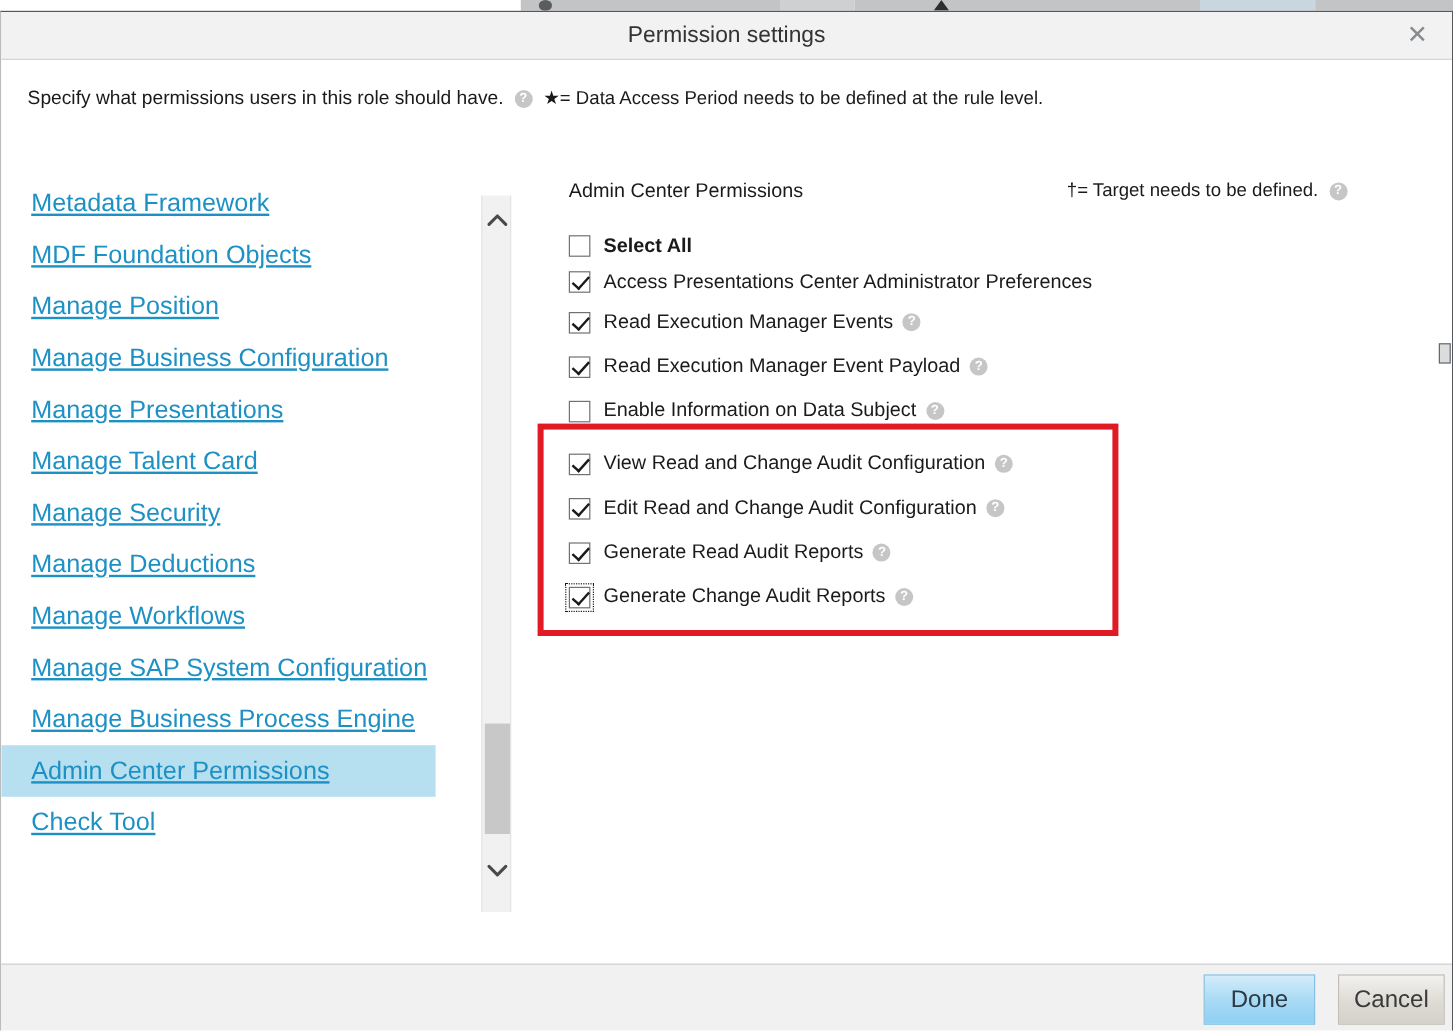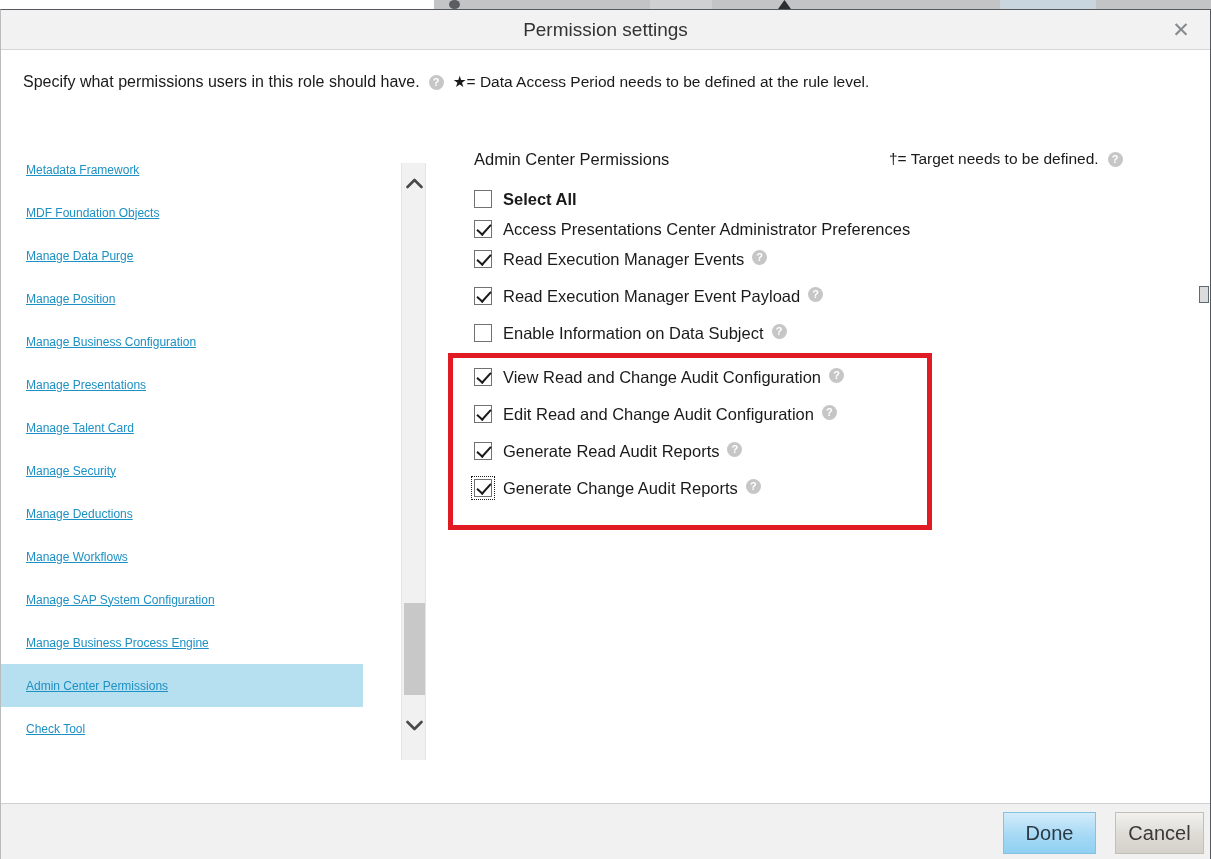--- a/index.html
+++ b/index.html
@@ -121,21 +121,21 @@
   }
   .nav-list { list-style: none; margin: 0; padding: 0; }
   .nav-item {
     height: 43px;
     display: flex;
     align-items: center;
     padding-left: 25px;
   }
   .nav-item.selected { background: #b6dff0; width: 362px; }
   .nav-link {
-    font-size: 12px;
+    font-size: 21px;
     color: #1d90c4;
     text-decoration: underline;
     cursor: pointer;
     white-space: nowrap;
   }
 
   
   .scrollbar {
     position: absolute;
     left: 400px; top: 113px;
@@ -181,20 +181,21 @@
     white-space: nowrap;
   }
 
   .perm-list {
     position: absolute;
     left: 33px; top: 45px;
     width: 700px;
   }
   .perm-row {
     display: flex;
+    align-items: center;
     height: 37px;
   }
   .perm-row.tight { height: 30px; }
   .cb {
     width: 18px; height: 18px;
     border: 1.6px solid #717171;
     background: #ffffff;
     flex: none;
     margin-right: 11px;
     position: relative;
@@ -311,23 +312,20 @@
 
       <div class="left-panel">
         <ul class="nav-list">
           <li class="nav-item">
             <span class="nav-link">Metadata Framework</span>
           </li>
           <li class="nav-item">
             <span class="nav-link">MDF Foundation Objects</span>
           </li>
           <li class="nav-item">
-            <span class="nav-link">Manage Data Purge</span>
-          </li>
-          <li class="nav-item">
             <span class="nav-link">Manage Position</span>
           </li>
           <li class="nav-item">
             <span class="nav-link">Manage Business Configuration</span>
           </li>
           <li class="nav-item">
             <span class="nav-link">Manage Presentations</span>
           </li>
           <li class="nav-item">
             <span class="nav-link">Manage Talent Card</span>

